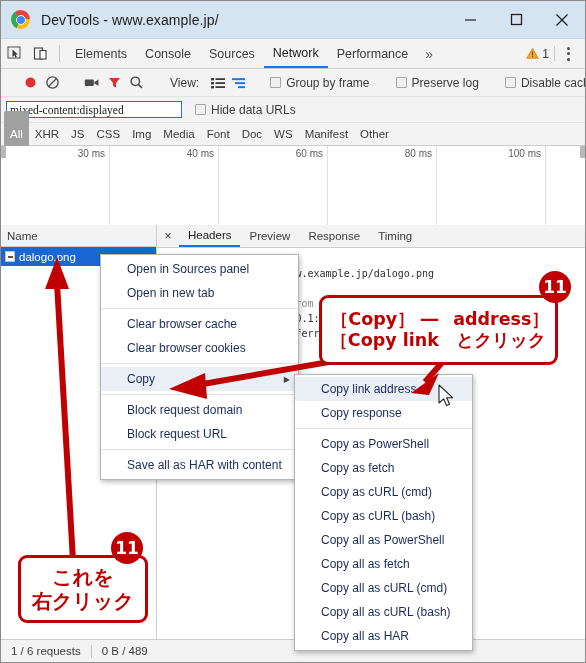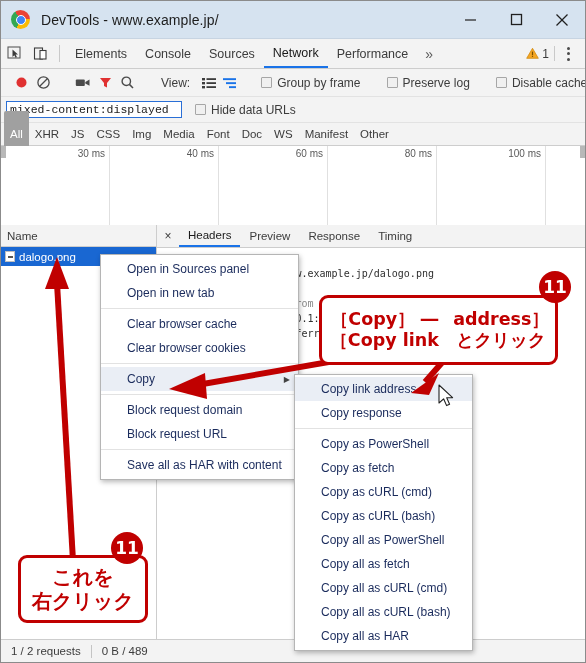--- a/index.html
+++ b/index.html
@@ -31,31 +31,31 @@
   .tab{padding:0 9px;display:flex;align-items:center;font-size:12.5px;color:#3c3c3c;height:29px;box-sizing:border-box;}
   .tab.active{color:#1a1a1a;border-bottom:2px solid #1a73e8;}
   .chev{padding:0 8px;display:flex;align-items:center;color:#5a5a5a;font-size:14px;}
   .warnbox{position:absolute;right:36px;top:0;height:29px;display:flex;align-items:center;gap:3px;}
   .warn-num{font-size:12px;color:#3c3c3c;}
   .vsep{position:absolute;right:30px;top:7px;width:1px;height:15px;background:#c9c9c9;}
   .kebab{position:absolute;right:6px;top:0;height:29px;width:22px;display:flex;flex-direction:column;align-items:center;justify-content:center;gap:2.5px;}
   .kebab i{width:3px;height:3px;border-radius:50%;background:#4a4a4a;display:block;}
 
   
-  .nettool{height:27px;background:#f3f3f3;display:flex;align-items:center;border-bottom:1px solid #e2e2e2;padding-left:13px;gap:7px;}
+  .nettool{height:27px;background:#f3f3f3;display:flex;align-items:center;border-bottom:1px solid #e2e2e2;padding-left:22px;gap:7px;}
   .tb-btn{width:26px;height:24px;display:flex;align-items:center;justify-content:center;}
   .tb-sep{width:1px;height:16px;background:#c9c9c9;margin:0 5px;}
   .tb-label{font-size:12px;color:#3c3c3c;margin:0 5px 0 2px;}
   .chkwrap{display:flex;align-items:center;gap:5px;margin-right:2px;font-size:12px;color:#3c3c3c;white-space:nowrap;}
   .chkbox{width:11px;height:11px;border:1px solid #a6a6a6;background:#f0f0f0;box-sizing:border-box;border-radius:1px;}
 
   
   .filterrow{height:25px;background:#f3f3f3;display:flex;align-items:center;border-bottom:1px solid #e2e2e2;padding-left:5px;}
   .filterinput{width:176px;height:17px;border:1.5px solid #2a6fd6;background:#fff;font-size:11.5px;color:#202020;
-      padding:0 3px;display:flex;align-items:center;box-sizing:border-box;font-family:Liberation Mono, monospace;}
+      padding:0 3px;display:flex;align-items:center;box-sizing:border-box;font-family:Liberation Serif, serif;}
   .hidedata{display:flex;align-items:center;gap:5px;margin-left:13px;font-size:12px;color:#3c3c3c;}
 
   
   .typerow{height:22px;background:#f3f3f3;display:flex;align-items:center;border-bottom:1px solid #cdcdcd;padding-left:3px;gap:0;}
   .ftype{font-size:11.5px;color:#3c3c3c;padding:17px 6px;border-radius:2px;}
   .ftype.sel{background:#a0a0a0;color:#fff;}
 
   
   .overview{height:80px;background:#fff;position:relative;border-bottom:1px solid #cdcdcd;overflow:hidden;}
   .ov-tick{position:absolute;top:0;bottom:0;width:1px;background:#e0e0e0;}
@@ -297,21 +297,21 @@
         <div><span class="hl-blue">Request URL:</span> <span>http://www.example.jp/dalogo.png</span></div>
         <div><span class="hl-blue">Request Method:</span> <span>GET</span></div>
         <div><span class="hl-blue">Status Code:</span> <span class="hl-gray">200 OK (from disk cache)</span></div>
         <div><span class="hl-blue">Remote Address:</span> <span>127.0.0.1:80</span></div>
         <div><span class="hl-blue">Referrer Policy:</span> <span>no-referrer-when-downgrade</span></div>
       </div>
     </div>
   </div>
 
   <div class="statusbar">
-    <div class="sb-item">1 / 2 requests</div>
+    <div class="sb-item">1 / 6 requests</div>
     <div class="sb-sep"></div>
     <div class="sb-item">0 B / 489</div>
   </div>
 
   <div class="ctxmenu" style="left:99px;top:253px;width:197px;">
     <div class="ctxitem">Open in Sources panel</div>
     <div class="ctxitem">Open in new tab</div>
     <div class="ctxsep"></div>
     <div class="ctxitem">Clear browser cache</div>
     <div class="ctxitem">Clear browser cookies</div>

